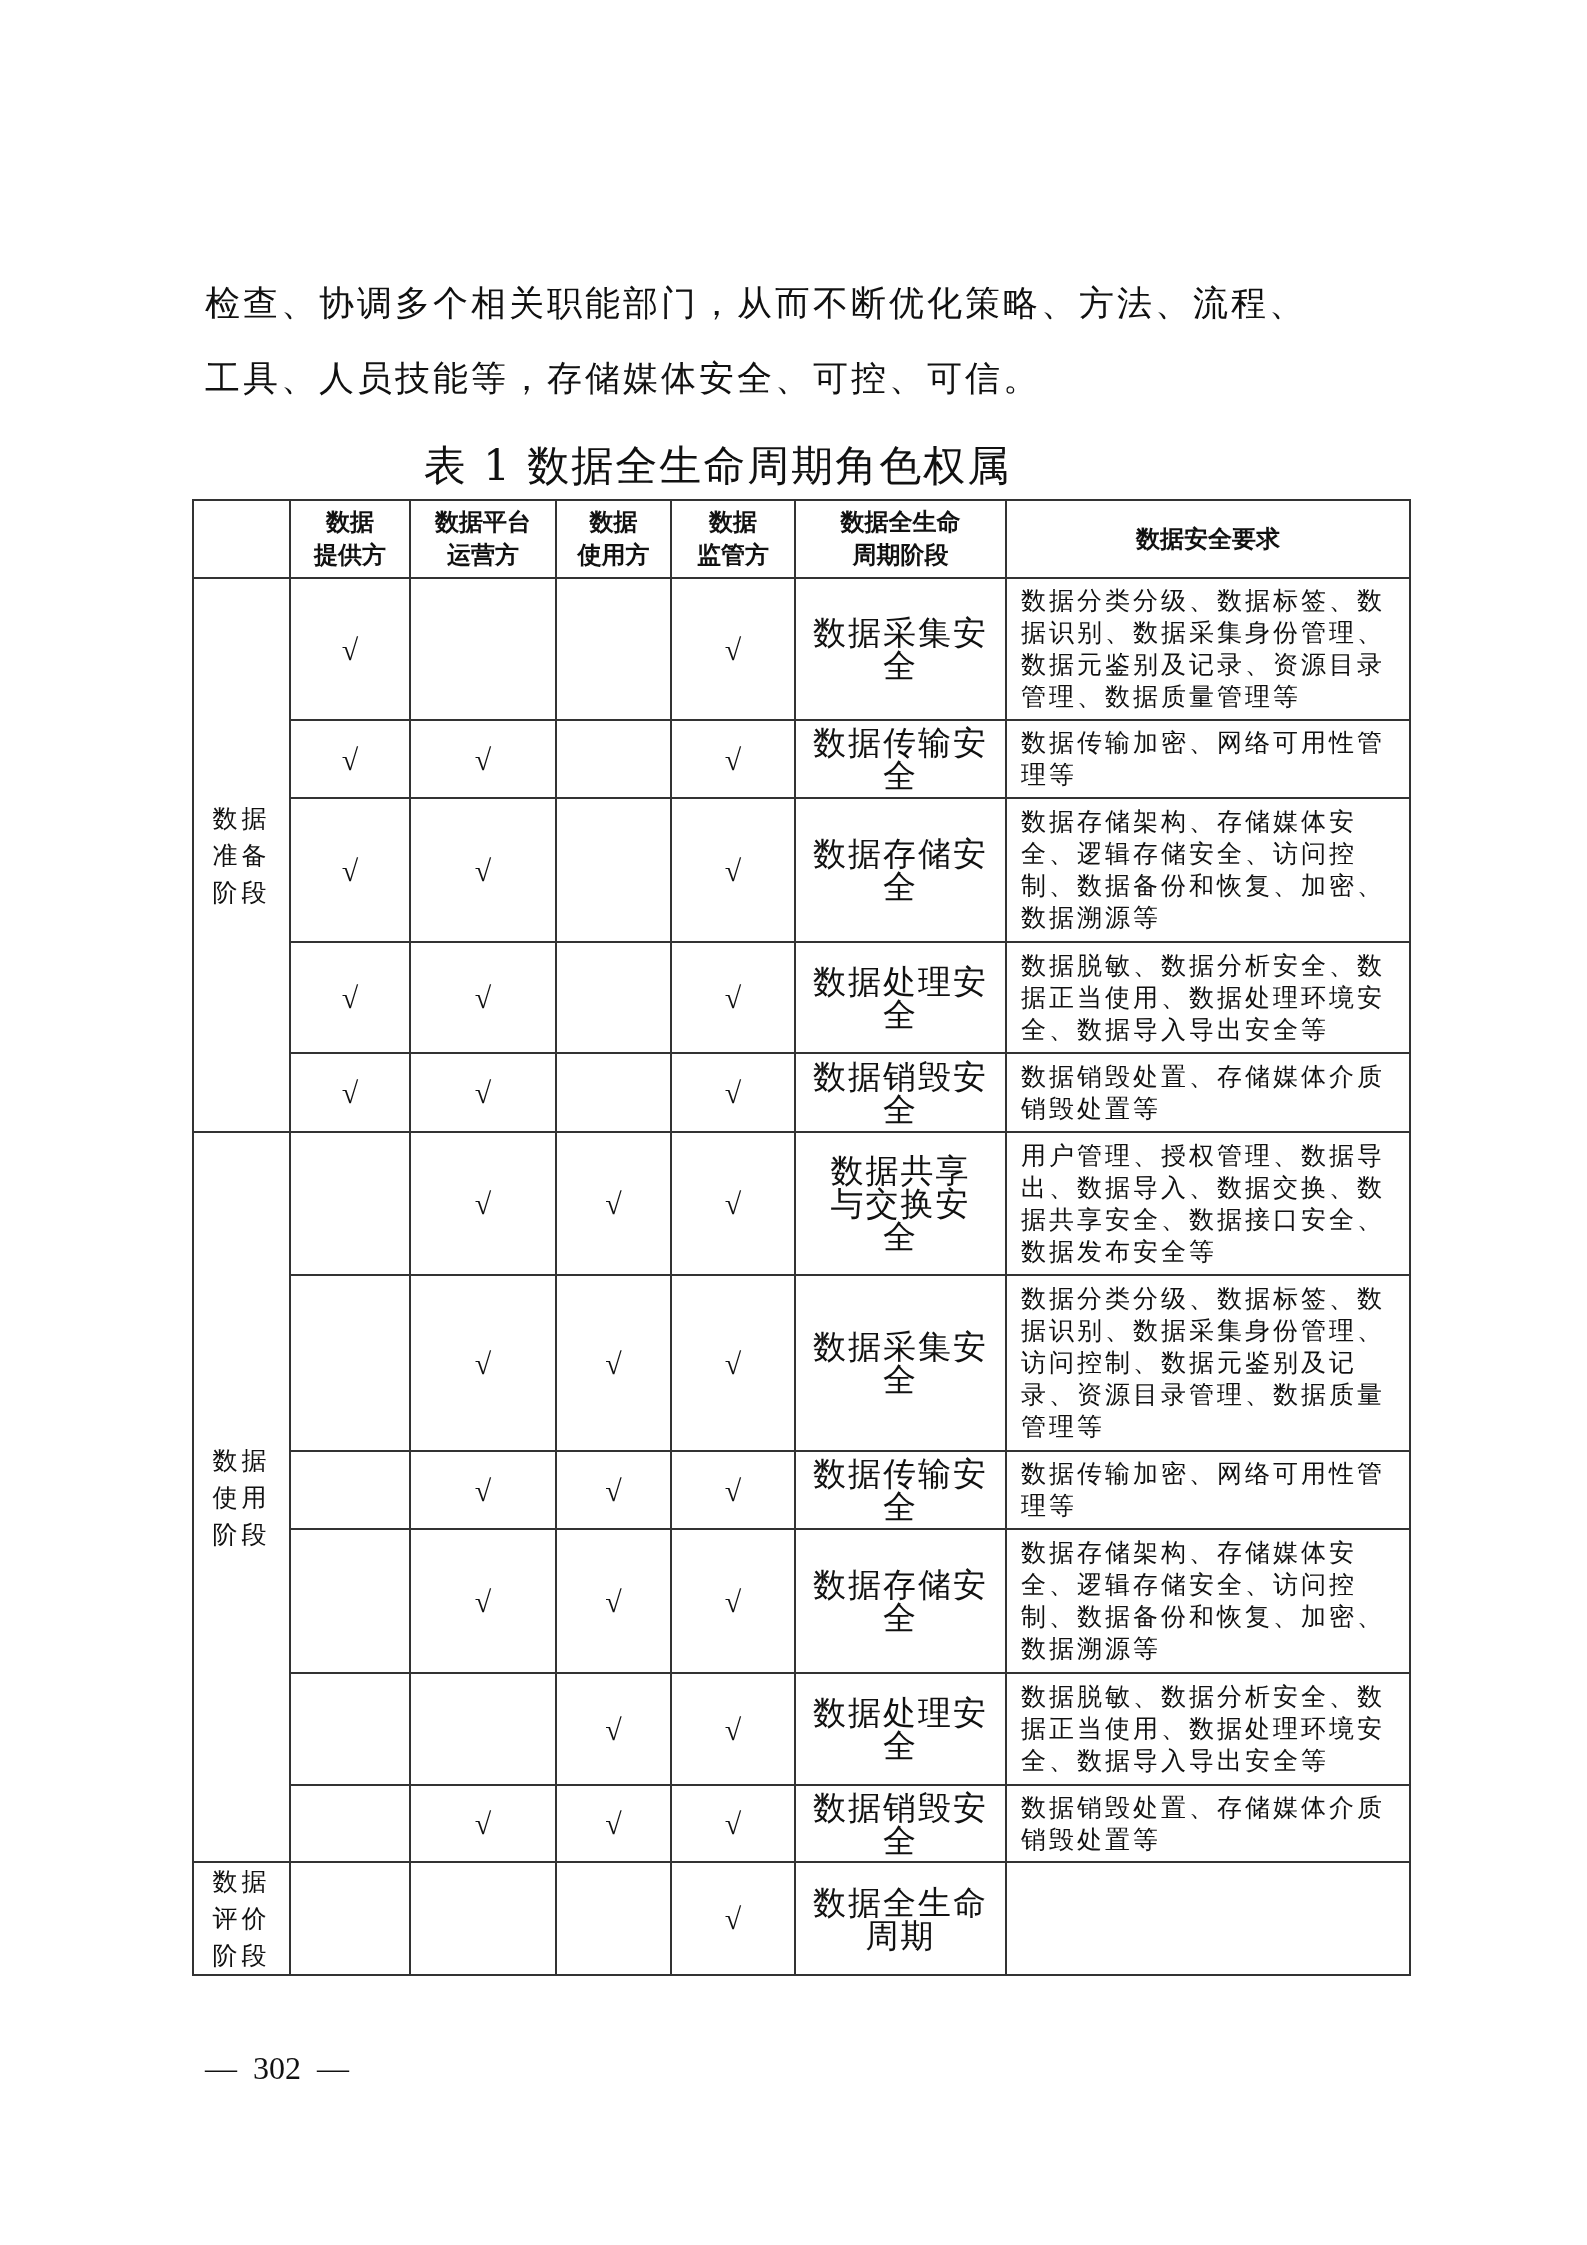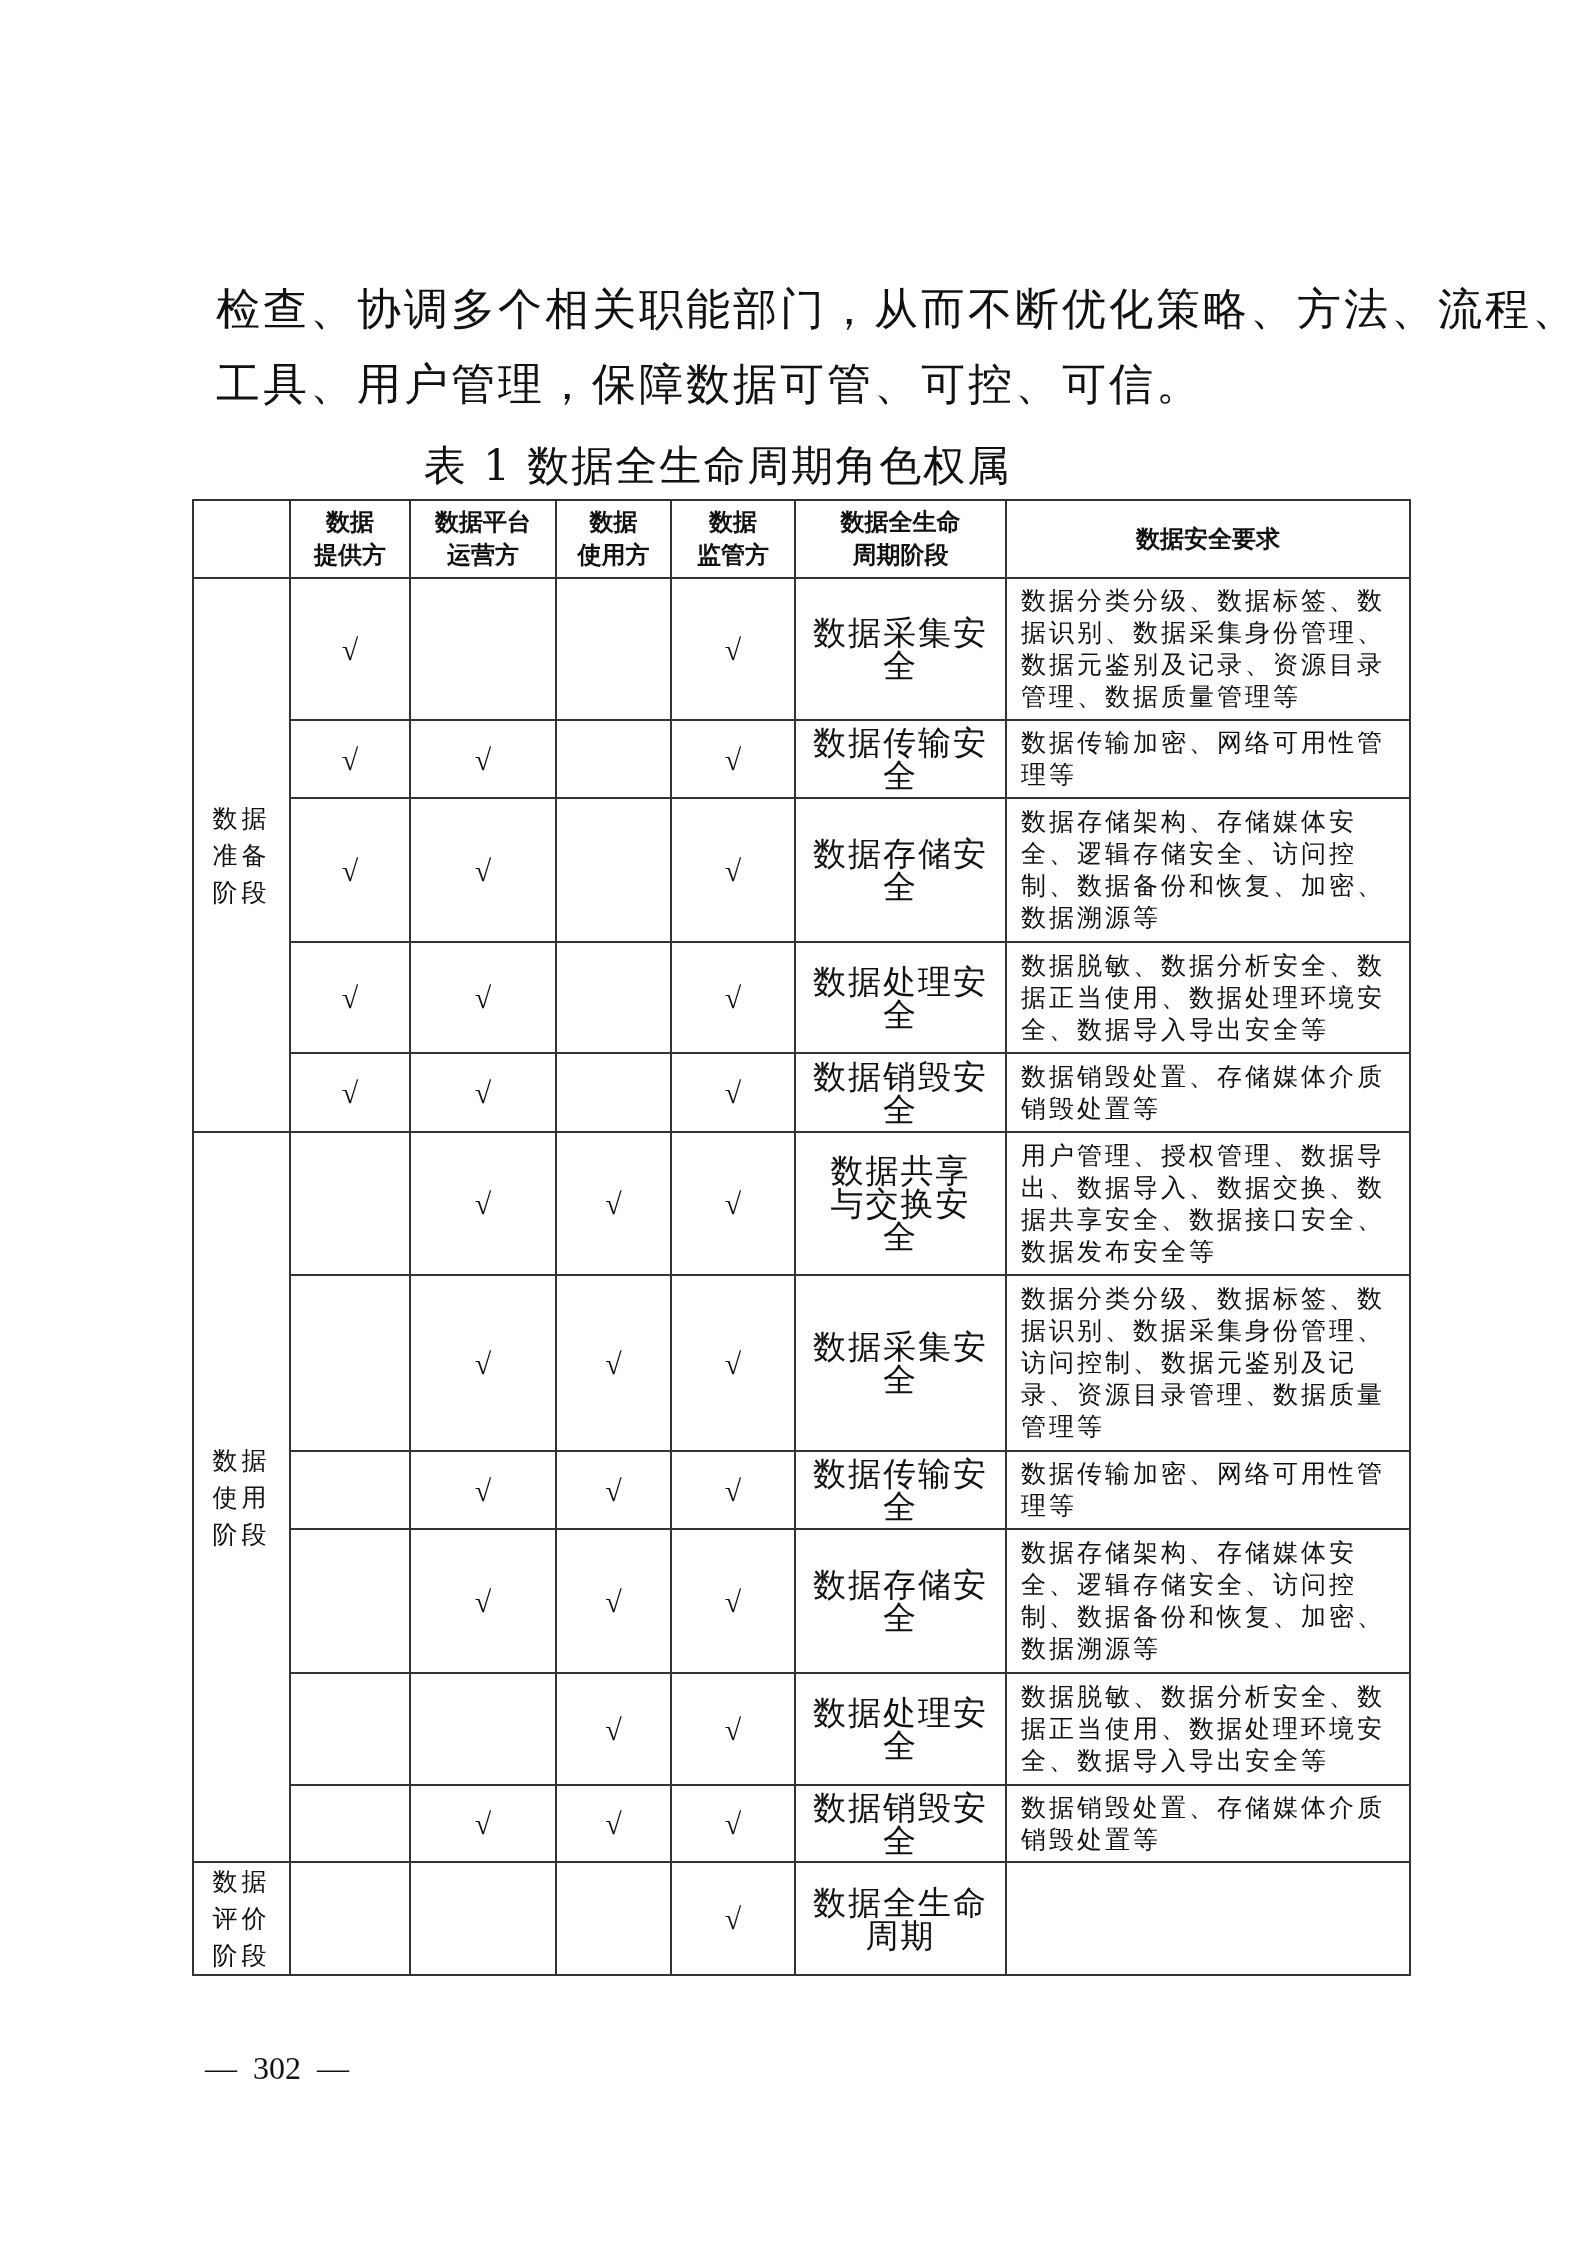--- a/index.html
+++ b/index.html
@@ -1,33 +1,33 @@
 <!DOCTYPE html>
 <html><head>
 <meta charset="utf-8">
 <style>
   html, body { margin:0; padding:0; background:#ffffff; }
   body { width:1587px; height:2245px; position:relative; overflow:hidden; color:#111; font-family:"DejaVu Serif", serif; }
-  .para { position:absolute; left:205px; font-size:44px; letter-spacing:3px; white-space:nowrap; font-family:Liberation Mono, monospace;margin-left:11px; }
+  .para { position:absolute; left:205px; font-size:35px; letter-spacing:3px; white-space:nowrap; font-family:Liberation Mono, monospace; }
   .caption { position:absolute; left:0; width:1435px; top:438px; text-align:center; font-size:42px; letter-spacing:2px; font-family:"DejaVu Serif", serif; }
   table { position:absolute; left:192px; top:499px; border-collapse:collapse; table-layout:fixed; width:1217px; }
   td, th { border:2px solid #333; padding:0; text-align:center; vertical-align:middle; }
   th { font-family:"DejaVu Sans", sans-serif; font-weight:bold; font-size:24px; line-height:33px; }
   td { font-size:25px; line-height:33px; }
   td.stage { font-family:"DejaVu Serif", serif; font-size:25px; line-height:37px; letter-spacing:4px; }
   td.check { font-family:"Liberation Serif", serif; font-size:30px; }
   td.phase { font-family:"DejaVu Serif", serif; font-size:33px; letter-spacing:2px; }
   td.req { text-align:left; padding:4px 10px 4px 14px; letter-spacing:3px; font-size:25px; line-height:32px;margin-left:28px; }
   .pagenum { position:absolute; top:2050px; left:205px; font-family:"Liberation Serif", serif; font-size:32px; white-space:pre; }
 </style>
 </head>
 <body>
 
 <div class="para" style="top:280px">检查、协调多个相关职能部门，从而不断优化策略、方法、流程、</div>
-<div class="para" style="top:355px">工具、用户管理，保障数据可管、可控、可信。</div>
+<div class="para" style="top:355px">工具、人员技能等，存储媒体安全、可控、可信。</div>
 
 <div class="caption">表 1  数据全生命周期角色权属</div>
 
 <table>
   <colgroup>
     <col style="width:97px">
       <col style="width:120px">
       <col style="width:146px">
       <col style="width:115px">
       <col style="width:124px">

